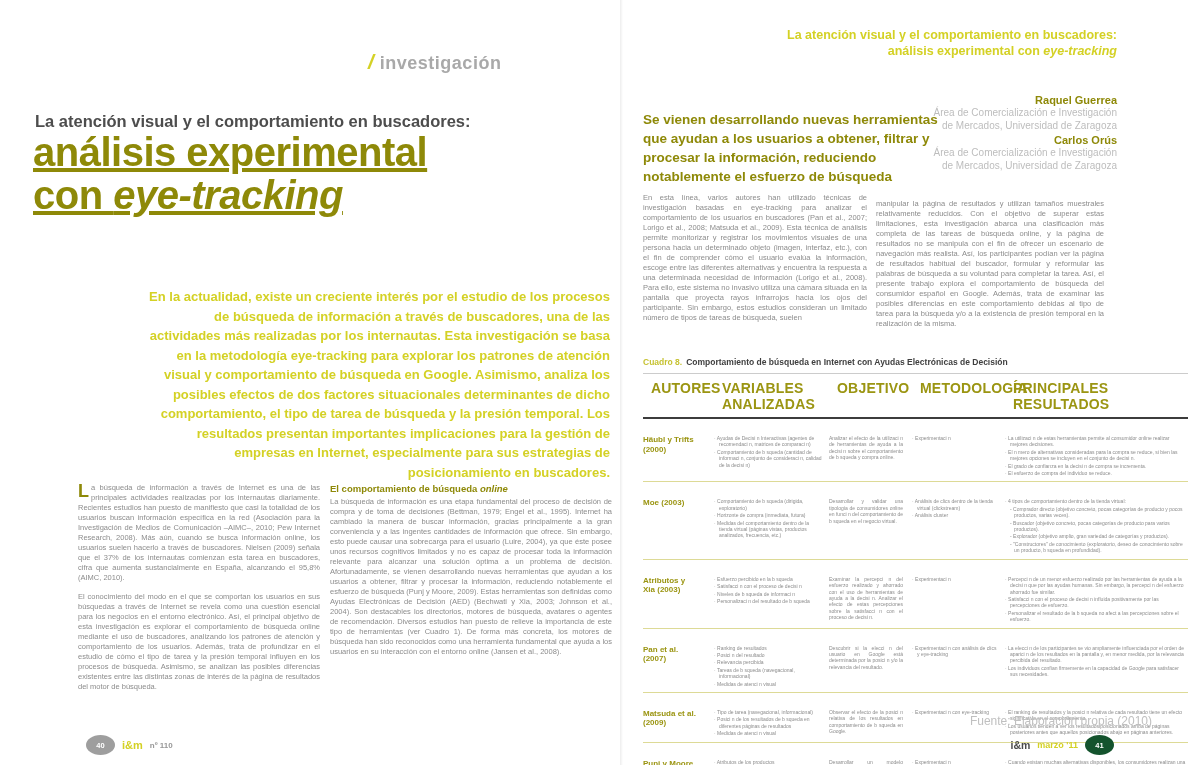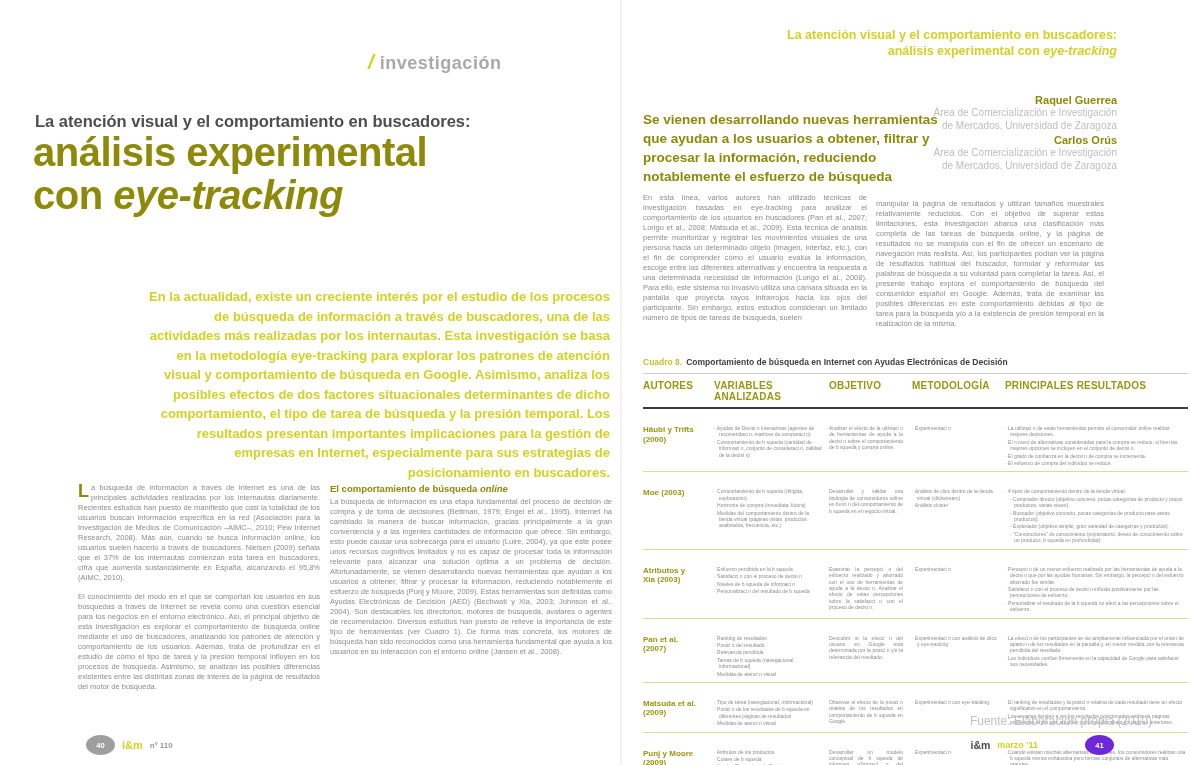--- a/index.html
+++ b/index.html
@@ -11,38 +11,38 @@
   .gutter { position:absolute; left:620px; top:0; width:3px; height:100%;
     background:linear-gradient(to right, rgba(0,0,0,0.07), rgba(0,0,0,0)); }
 
   
   .section-tag { position:absolute; left:368px; top:50px; font-size:18px; font-weight:bold; }
   .section-tag .slash { color:#d4d125; font-style:italic; font-size:21px; margin-right:6px; }
   .section-tag .label { color:#a9a9a9; letter-spacing:0.5px; }
 
   .kicker { position:absolute; left:35px; top:112px; font-size:16.5px; font-weight:bold; color:#4d4d4d; }
   .main-title { position:absolute; left:33px; top:131px; font-size:40px; line-height:43px;
-    font-weight:bold; color:#8e8908; letter-spacing:-0.5px; }
+    font-weight:bold; color:#8e8908; letter-spacing:-0.5px;text-decoration:underline; }
   .main-title em { font-style:italic; }
 
   .lead { position:absolute; left:140px; top:287px; width:470px; text-align:right;
     font-size:13px; line-height:19.5px; font-weight:bold; color:#d4d125; }
 
   .body-p { font-size:7.5px; line-height:10px; color:#8c8c8c; text-align:justify; margin-bottom:9px; }
   .dropcap { float:left; font-size:18px; line-height:16px; font-weight:bold; color:#8e8908; margin:0 2px 0 0; }
   .lcol1 { position:absolute; left:78px; top:483px; width:242px; }
   .lcol2 { position:absolute; left:330px; top:483px; width:282px; }
   .col-heading { font-size:9.5px; font-weight:bold; color:#8e8908; margin-bottom:3px; }
   .col-heading em { font-style:italic; }
 
   .footer-left { position:absolute; left:86px; top:735px; display:flex; align-items:center; gap:7px; }
   .page-circle { width:29px; height:20px; border-radius:50%; display:flex; align-items:center;
     justify-content:center; font-size:7.5px; font-weight:bold; color:#ffffff; }
   .page-circle.gray { background:#9e9e9e; }
-  .page-circle.olive { background:#6d28d9;margin-left:40px; }
+  .page-circle.olive { background:#14532d; }
   .brand-yellow { font-size:11px; font-weight:bold; color:#d4d125; }
   .issue-gray { font-size:8px; font-weight:bold; color:#979797; }
 
   
   .r-header { position:absolute; right:73px; top:27px; text-align:right;
     font-size:12.5px; line-height:16px; font-weight:bold; color:#d4d125; }
   .r-header em { font-style:italic; }
 
   .authors { position:absolute; right:73px; top:93px; text-align:right; }
   .author { margin-bottom:1px; }
@@ -57,21 +57,21 @@
 
   
   .table-caption { position:absolute; left:643px; top:357px; width:545px;
     font-size:8.5px; font-weight:bold; padding-bottom:6px; border-bottom:1px solid #cccccc; }
   .table-caption .cap-label { color:#c6c232; margin-right:4px; }
   .table-caption .cap-text { color:#3f3f3f; }
 
   .stable { position:absolute; left:643px; top:374px; width:545px; border-bottom:2px solid #5a5a5a; }
   .thead-row, .trow { display:grid; grid-template-columns:64px 108px 76px 86px auto; column-gap:7px; }
   .thead-row { padding:6px 0 5px 0; border-bottom:2px solid #3c3c3c; }
-  .th { font-size:10px; font-weight:bold; color:#9b9512; letter-spacing:0.2px; }
+  .th { font-size:14px; font-weight:bold; color:#9b9512; letter-spacing:0.2px;margin-left:8px; }
   .trow { padding:16px 0 4px 0; border-bottom:1px solid #ddda96; }
   .trow:last-child { border-bottom:none; }
   .trow:nth-child(1){ min-height:53px; } .trow:nth-child(2){ min-height:60px; }
   .trow:nth-child(3){ min-height:52px; } .trow:nth-child(4){ min-height:52px; }
   .trow:nth-child(5){ min-height:45px; } .trow:nth-child(6){ min-height:53px; }
   .author-cell { font-size:8px; line-height:9.5px; font-weight:bold; color:#9b9512; }
   .tcell { font-size:5px; line-height:6.4px; color:#8c8c8c; }
   .tline { padding-left:5px; text-indent:-5px; margin-bottom:1px; }
   .tline.sub { padding-left:9px; text-indent:-4px; }
   .tobj { text-align:justify; padding-right:2px; }

